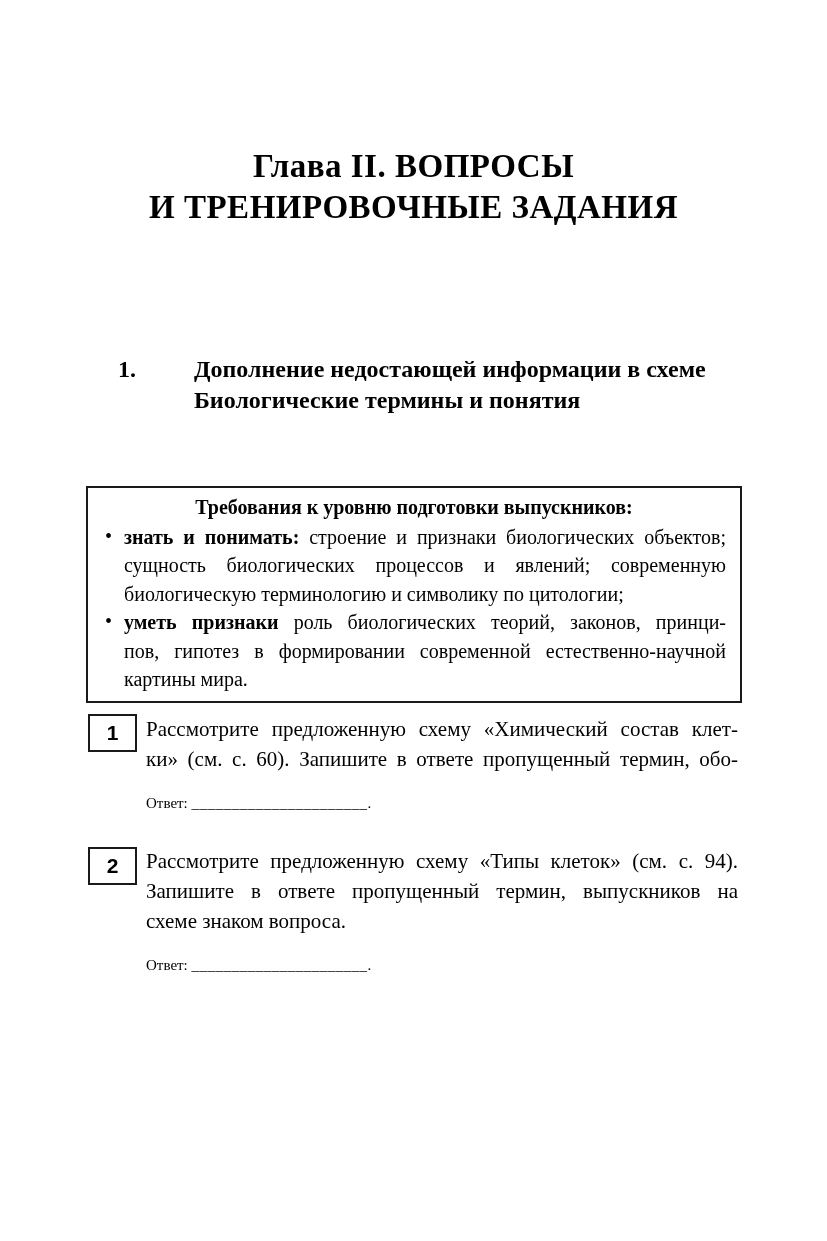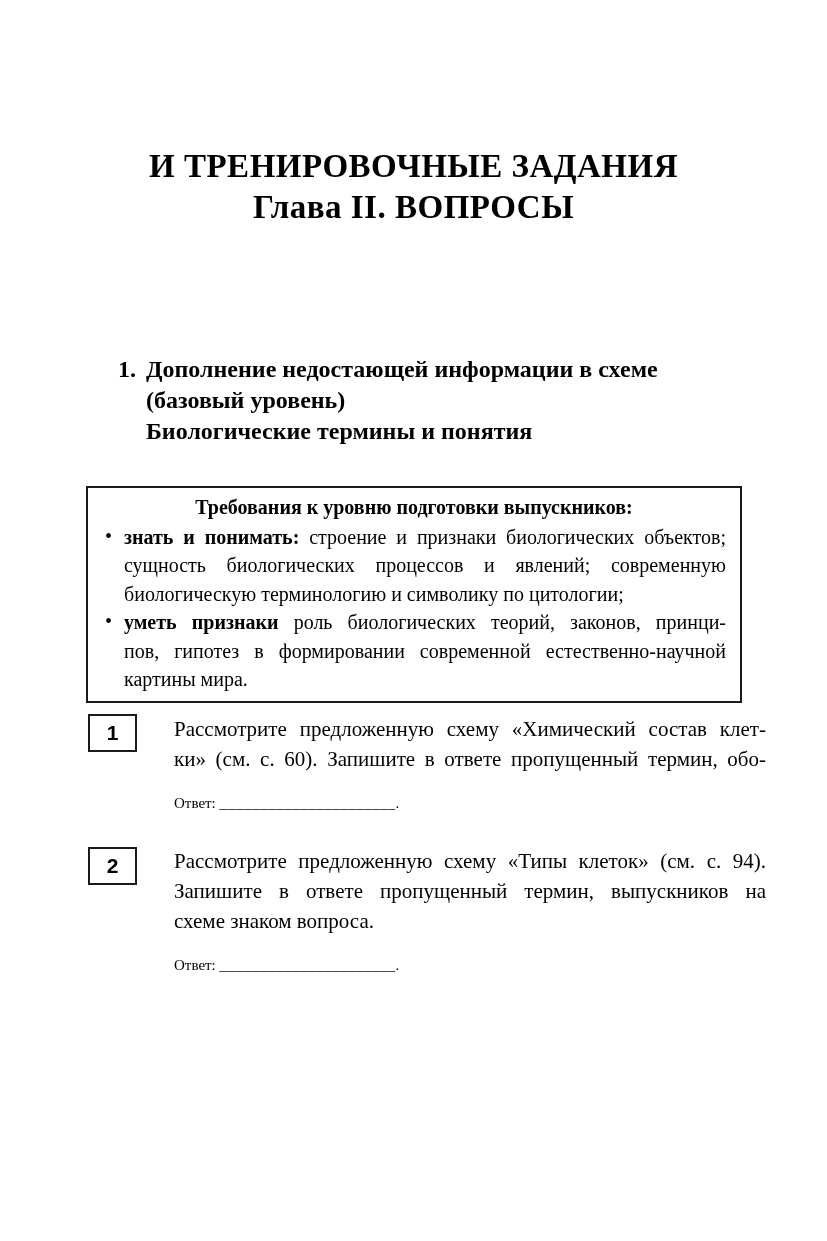--- a/index.html
+++ b/index.html
@@ -35,21 +35,21 @@
     position: absolute;
     top: 354px;
     left: 118px;
     width: 600px;
     font-weight: bold;
     font-size: 24px;
     line-height: 31px;
   }
   .sh-row { display: flex; }
   .sh-num { width: 28px; flex: 0 0 28px; }
-  .sh-text { flex: 1; }
+  .sh-text { flex: 1; margin-left: 48px; }
   .sh-sub { }
 
   
   .req-box {
     position: absolute;
     left: 86px;
     top: 486px;
     width: 656px;
     box-sizing: border-box;
     border: 2px solid #1a1a1a;
@@ -90,21 +90,21 @@
     border: 2px solid #1a1a1a;
     display: flex;
     align-items: center;
     justify-content: center;
     font-family: "Liberation Sans", sans-serif;
     font-weight: bold;
     font-size: 21px;
     background: #fff;
   }
   .task-body {
-    margin-left: 86px;
+    margin-left: 58px;
     width: 592px;
     font-size: 21px;
     line-height: 30px;
   }
   .answer-line {
     margin-top: 14px;
     font-size: 15px;
   }
   .answer-blank { letter-spacing: 0.5px; }
 
@@ -117,30 +117,29 @@
     text-align: right;
     font-size: 21px;
   }
 </style>
 </head>
 <body>
 
 <div id="page">
 
   <div class="chapter-title">
+    <div>Глава II. ВОПРОСЫ</div>
     <div>И ТРЕНИРОВОЧНЫЕ ЗАДАНИЯ</div>
-    <div>Глава II. ВОПРОСЫ</div>
   </div>
 
   <div class="section-heading">
     <div class="sh-row">
       <span class="sh-num">1.</span>
       <div class="sh-text">
         <div>Дополнение недостающей информации в схеме</div>
-        <div>(базовый уровень)</div>
         <div class="sh-sub">Биологические термины и понятия</div>
       </div>
     </div>
   </div>
 
   <div class="req-box">
     <div class="req-title">Требования к уровню подготовки выпускников:</div>
 
     <div class="req-item">
       <span class="req-bullet">•</span>

